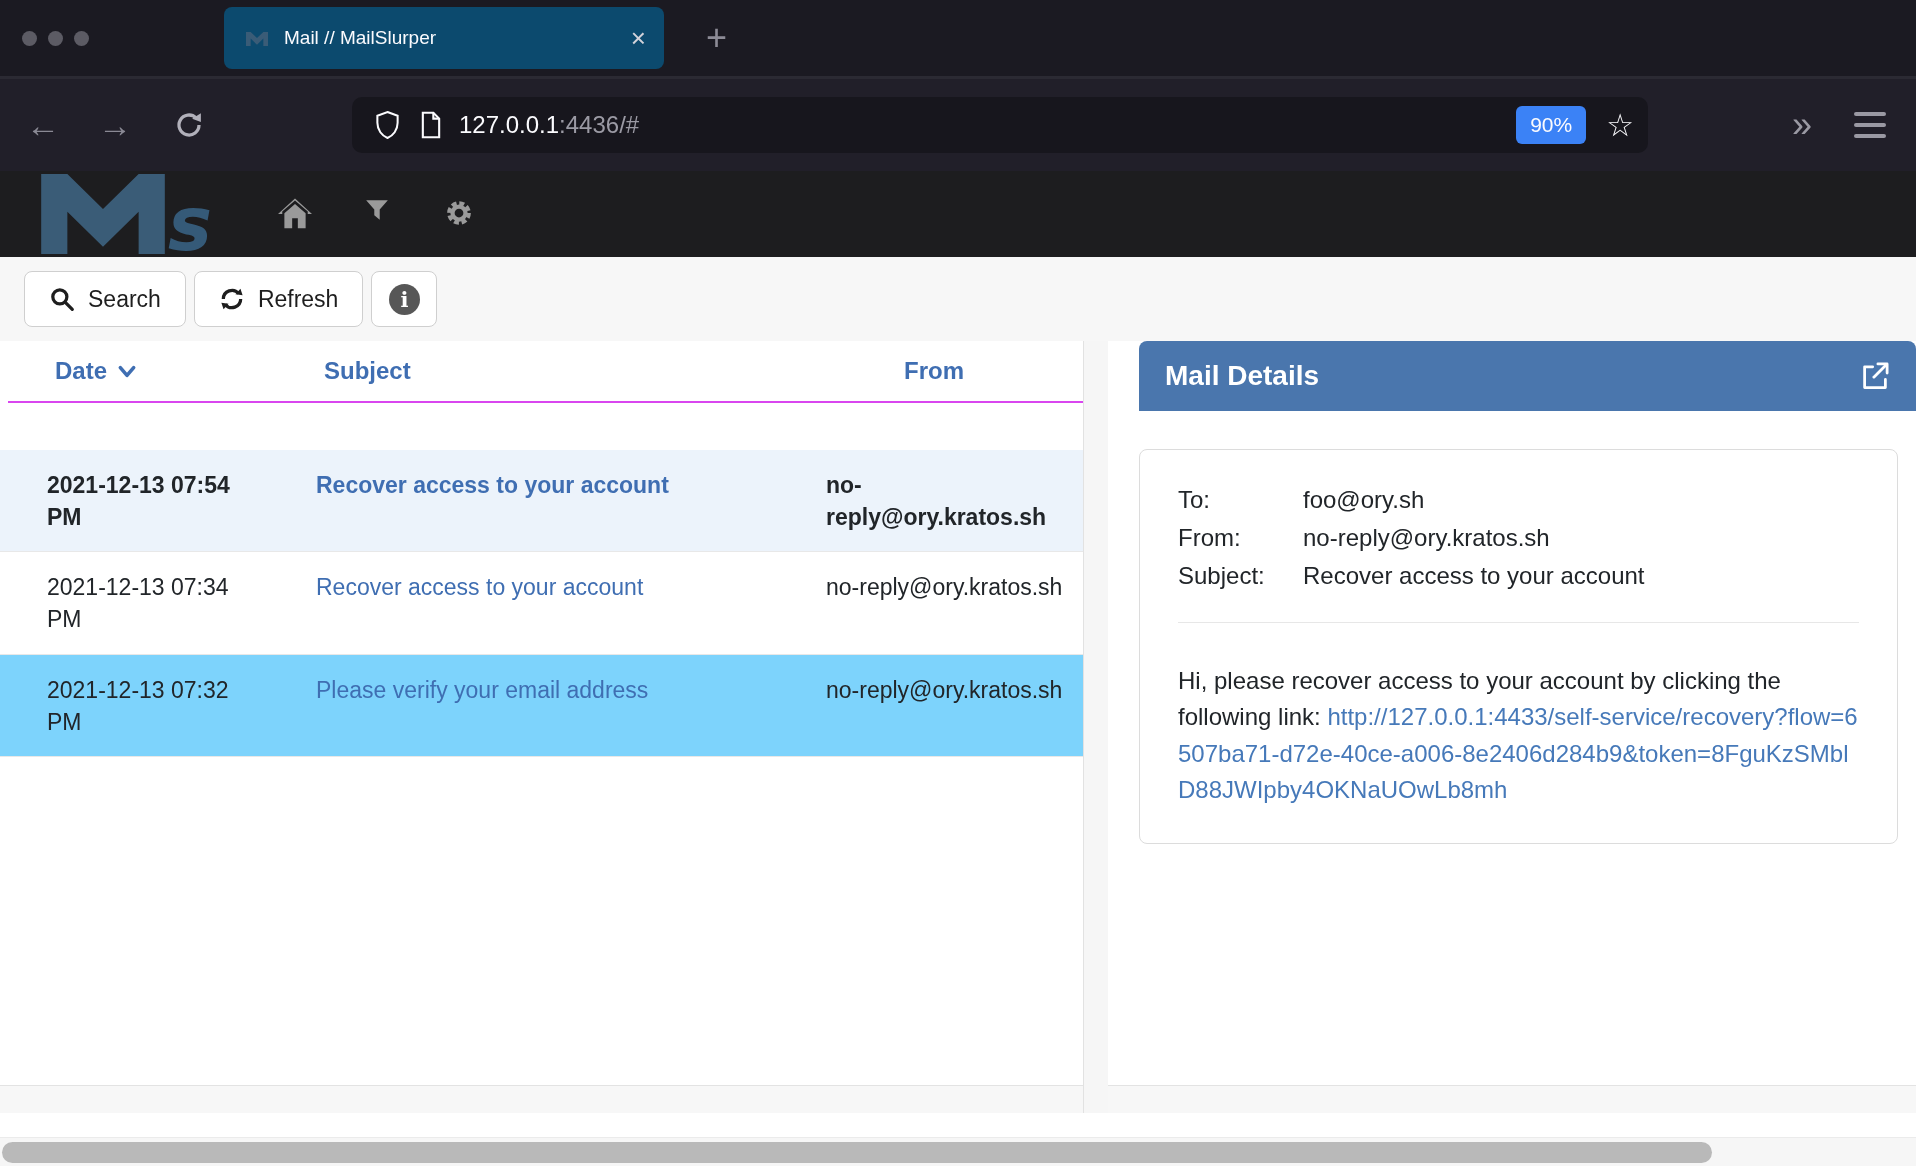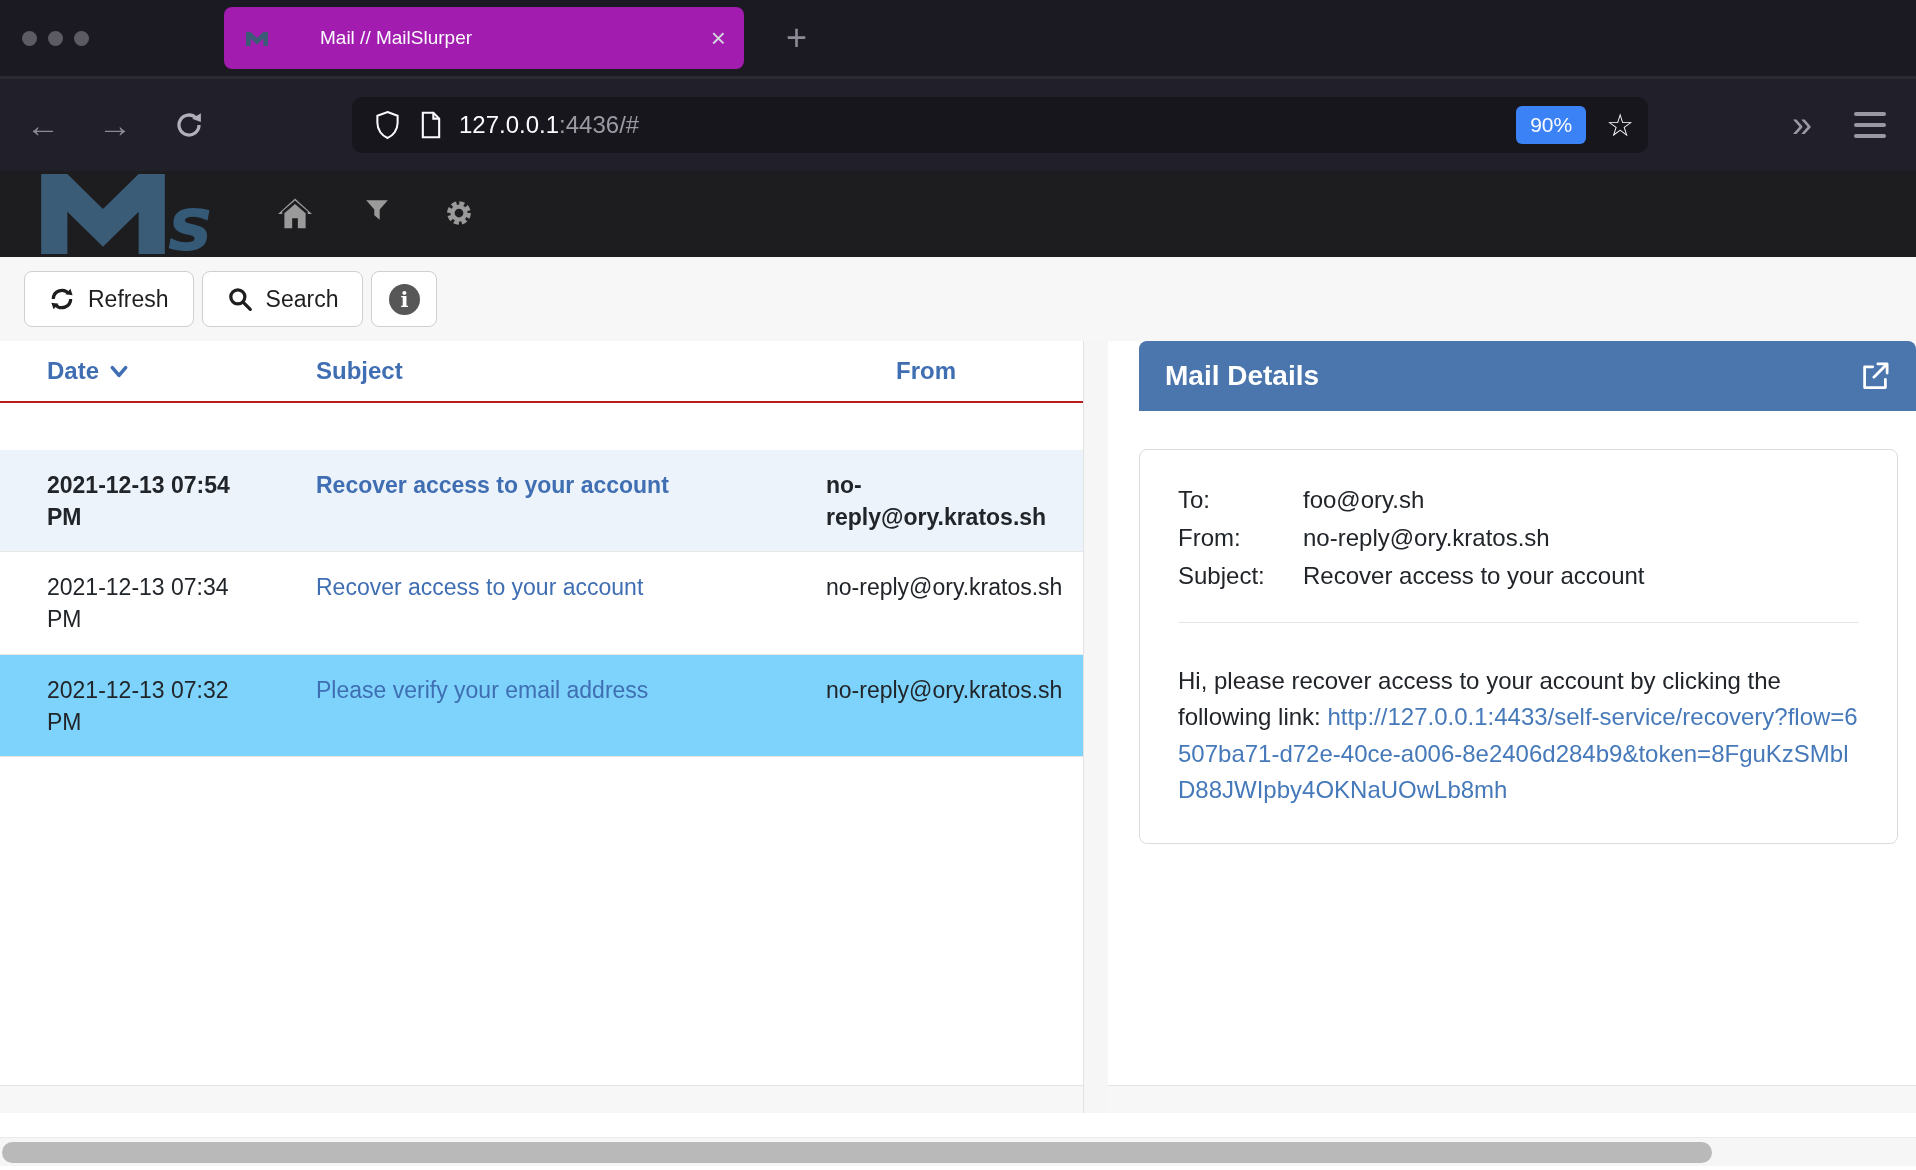--- a/index.html
+++ b/index.html
@@ -10,22 +10,22 @@
   }
   .page { width: 1916px; height: 1170px; display: flex; flex-direction: column; }
 
   
   .tabbar {
     height: 76px; background: #1b1a22; display: flex; align-items: center; flex: 0 0 auto;
   }
   .win-dots { display: flex; gap: 11px; margin-left: 22px; }
   .win-dot { width: 15px; height: 15px; border-radius: 50%; background: #5c5b64; }
   .tab {
-    margin-left: 135px; width: 520px; height: 62px; background: #a21caf; border-radius: 8px;
-    display: flex; align-items: center; padding: 0 18px 0 22px; color: #fbfbfe; gap: 36px;
+    margin-left: 135px; width: 440px; height: 62px; background: #0c4a6e; border-radius: 8px;
+    display: flex; align-items: center; padding: 0 18px 0 22px; color: #fbfbfe;
   }
   .tab-favicon { width: 24px; height: 18px; flex: 0 0 auto; display: flex; align-items: flex-end; }
   .tab-title { font-size: 19px; margin-left: 14px; white-space: nowrap; }
   .tab-close { margin-left: auto; font-size: 26px; color: #d3d3da; line-height: 1; cursor: default; }
   .newtab-btn { margin-left: 42px; font-size: 36px; color: #8c8b96; line-height: 1; }
 
   .navbar {
     height: 95px; background: #211f29; border-top: 3px solid #2b2a33;
     display: flex; align-items: center; padding: 0 30px 0 20px; flex: 0 0 auto;
   }
@@ -80,21 +80,21 @@
   .main { flex: 1 1 auto; display: flex; min-height: 0; }
   .left-panel {
     width: 1084px; flex: 0 0 auto; background: #ffffff; border-right: 1px solid #e2e2e2;
     display: flex; flex-direction: column;
   }
   .panel-gap { width: 24px; flex: 0 0 auto; background: #f6f6f6; }
   .right-panel { flex: 1; background: #ffffff; display: flex; flex-direction: column; min-width: 0; }
 
   
   .grid-cols { display: grid; grid-template-columns: 300px 510px 1fr; }
-  .thead { height: 62px; align-items: center; border-bottom: 2px solid #b91c1c; }
+  .thead { height: 62px; align-items: center; border-bottom: 2px solid #d946ef; margin-left: 8px; }
   .th { font-size: 24px; font-weight: bold; color: #3f6eb2; }
   .th-date { padding-left: 47px; display: flex; align-items: center; gap: 10px; }
   .th-subject { padding-left: 16px; }
   .th-from { padding-left: 86px; }
   .thead-spacer { height: 47px; }
   .mail-row { padding: 20px 0 18px; font-size: 23px; line-height: 1.38; color: #212529; }
   .mail-row + .mail-row { border-top: 1px solid #e8e8e8; }
   .mail-row.last { border-bottom: 1px solid #e8e8e8; }
   .mail-row.selected { background: #ecf3fb; font-weight: bold; }
   .mail-row.striped { background: #7dd3fc; }
@@ -211,37 +211,37 @@
           <circle cx="12" cy="12" r="7" stroke="#9a9a9a" stroke-width="5" stroke-dasharray="3.5 2"></circle>
           <circle cx="12" cy="12" r="5.2" stroke="#9a9a9a" stroke-width="3.4"></circle>
         </svg>
       </span>
     </div>
   </div>
 
   <div class="btnbar">
     <button class="tool-btn">
       <span>
+        <svg width="26" height="26" viewBox="0 0 24 24" fill="none" stroke="#1e1e1e" stroke-width="3" stroke-linecap="round">
+          <circle cx="10" cy="10" r="6.5"></circle>
+          <line x1="15.5" y1="15.5" x2="21.5" y2="21.5"></line>
+        </svg>
+      </span>
+      <span>Search</span>
+    </button>
+    <button class="tool-btn">
+      <span>
         <svg width="26" height="26" viewBox="0 0 24 24" fill="none" stroke="#1e1e1e" stroke-width="3">
           <path d="M20 12 a8 8 0 0 1 -14.2 5"></path>
           <path d="M4 12 a8 8 0 0 1 14.2 -5"></path>
           <polygon points="21.8,8.6 15.2,7.6 19.8,2.6" fill="#1e1e1e" stroke="none"></polygon>
           <polygon points="2.2,15.4 8.8,16.4 4.2,21.4" fill="#1e1e1e" stroke="none"></polygon>
         </svg>
       </span>
       <span>Refresh</span>
-    </button>
-    <button class="tool-btn">
-      <span>
-        <svg width="26" height="26" viewBox="0 0 24 24" fill="none" stroke="#1e1e1e" stroke-width="3" stroke-linecap="round">
-          <circle cx="10" cy="10" r="6.5"></circle>
-          <line x1="15.5" y1="15.5" x2="21.5" y2="21.5"></line>
-        </svg>
-      </span>
-      <span>Search</span>
     </button>
     <button class="tool-btn info-btn">
       <span class="info-circle">i</span>
     </button>
   </div>
 
   <div class="main">
 
     <div class="left-panel">
       <div class="grid-cols thead">

